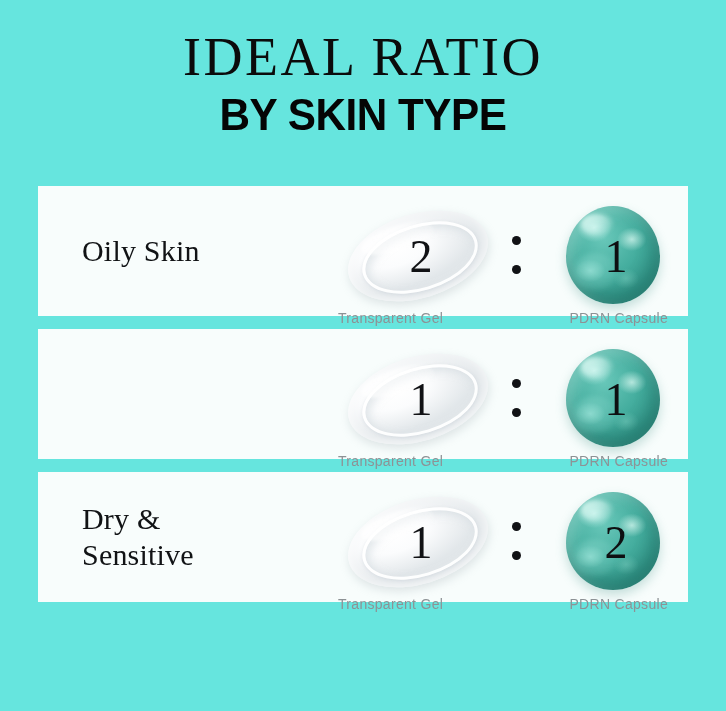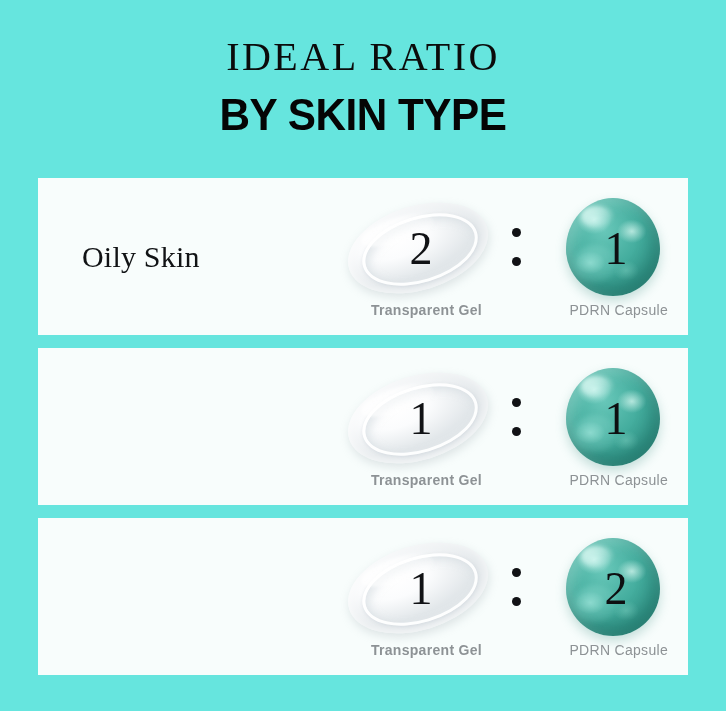--- a/index.html
+++ b/index.html
@@ -25,21 +25,21 @@
   
   .header {
     position: absolute;
     top: 30px;
     left: 0;
     width: 726px;
     text-align: center;
   }
   .title-line1 {
     font-family: "Liberation Serif", "DejaVu Serif", serif;
-    font-size: 40px;
+    font-size: 54px;
     line-height: 54px;
     letter-spacing: 2.5px;
     color: #0b0b0b;
     font-weight: 400;
     white-space: nowrap;
   }
   .title-line2 {
     font-family: "Liberation Sans", sans-serif;
     font-size: 44px;
     line-height: 50px;
@@ -54,24 +54,25 @@
   
   .rows {
     position: absolute;
     left: 38px;
     top: 178px;
     width: 650px;
   }
   .row {
     position: relative;
     width: 650px;
-    height: 157px;
+    height: 130px;
     background: #f8fdfc;
     margin-bottom: 13px;
     box-sizing: border-box;
+    margin-top: 8px;
   }
   .row:last-child { margin-bottom: 0; }
 
   .row-label {
     position: absolute;
     left: 44px;
     top: 50%;
     transform: translateY(-50%);
     font-family: "Liberation Serif", "DejaVu Serif", serif;
     font-size: 30px;
@@ -234,24 +235,23 @@
   .caption {
     position: absolute;
     top: 124px;
     font-family: "Liberation Sans", sans-serif;
     font-size: 14px;
     color: #8d9295;
     letter-spacing: 0.3px;
     white-space: nowrap;
   }
   .caption.gel-caption {
-    left: 284px;
+    left: 300px;
     width: 160px;
-    text-align: right;
-    font-weight: bold;
+    text-align: left;
   }
   .caption.cap-caption {
     left: 520px;
     width: 110px;
     text-align: right;
   }
 </style>
 </head>
 <body>
 
@@ -301,20 +301,22 @@
       <div class="cap-wrap">
         <div class="capsule"></div>
         <div class="cap-num">1</div>
       </div>
 
       <div class="caption gel-caption">Transparent Gel</div>
       <div class="caption cap-caption">PDRN Capsule</div>
     </div>
 
     <div class="row">
+      <div class="row-label">Dry &amp;
+Sensitive</div>
 
       <div class="gel-wrap">
         <div class="gel"></div>
         <div class="gel-num">1</div>
       </div>
 
       <div class="colon">
         <span class="dot top"></span>
         <span class="dot bottom"></span>
       </div>

